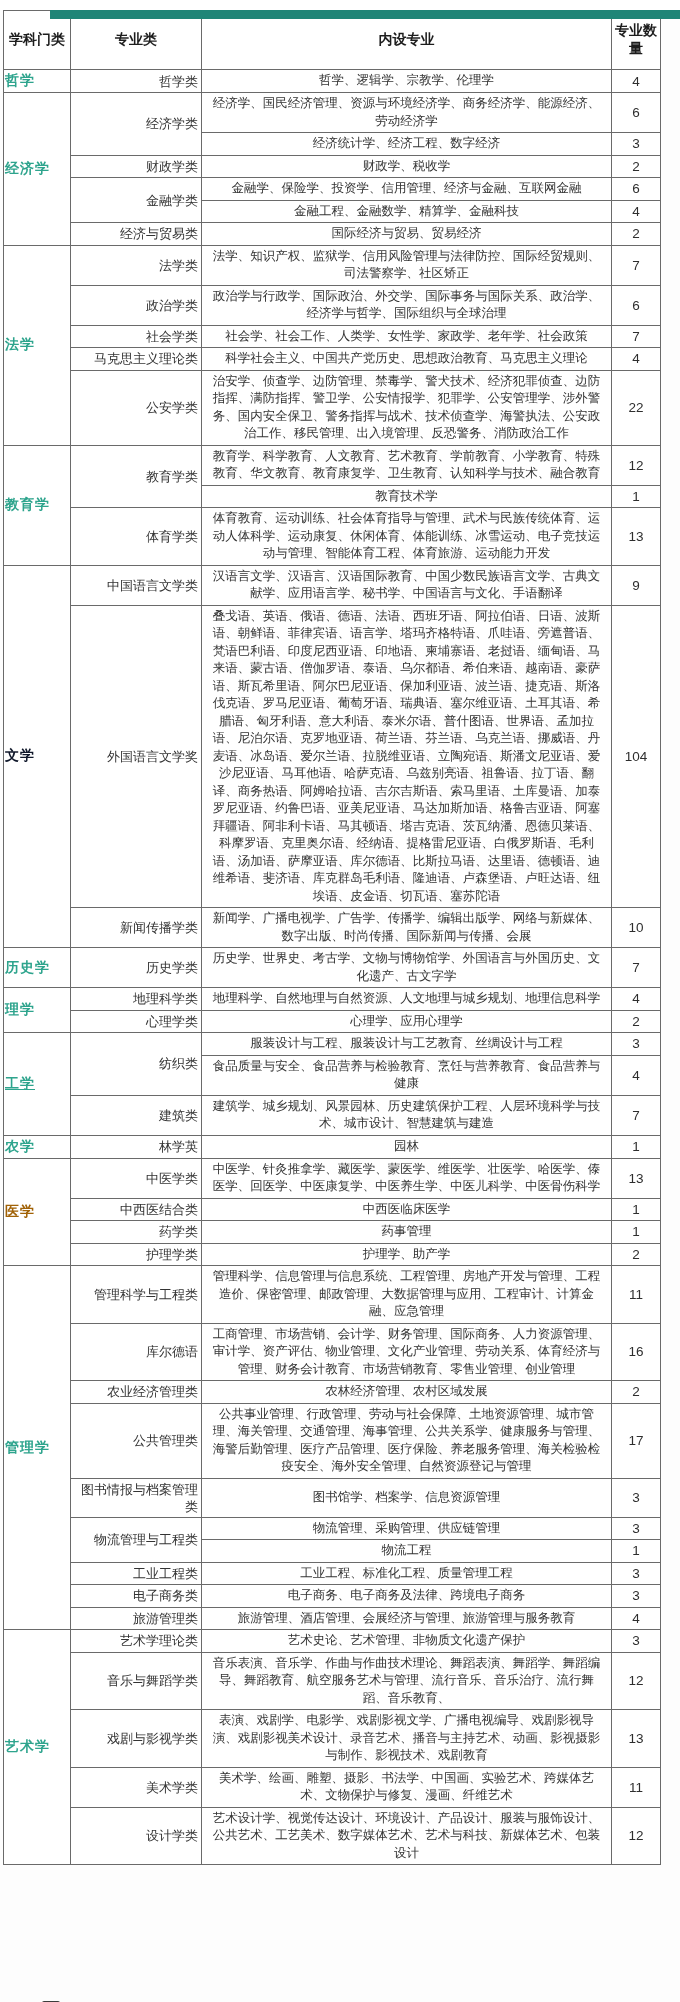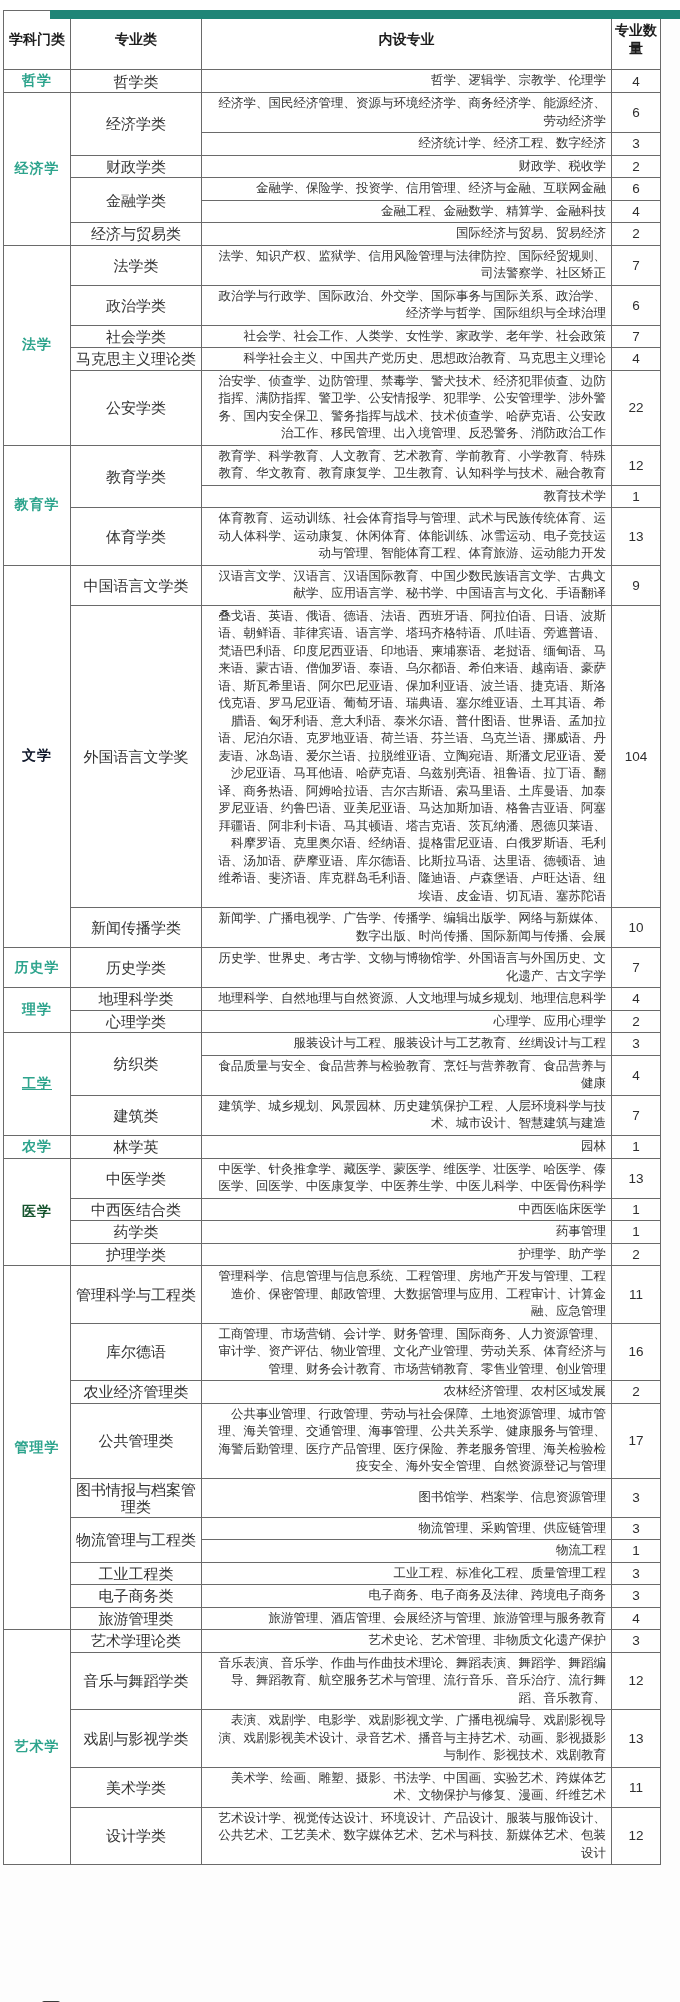--- a/index.html
+++ b/index.html
@@ -3,23 +3,23 @@
 <meta charset="utf-8">
 <style>
   html,body{margin:0;padding:0;background:#ffffff;}
   .page{position:relative;width:680px;min-height:2002px;background:#fdfdfd;
         font-family:"Liberation Sans","DejaVu Sans",sans-serif;}
   .top-bar{position:absolute;top:0;left:50px;right:0;height:9px;background:#1f8577;}
   table.majors{border-collapse:collapse;width:658px;margin:10px 3px 0 3px;table-layout:fixed;}
   table.majors th,table.majors td{border:1px solid #6a6a6a;vertical-align:middle;}
   thead th{font-size:14px;font-weight:bold;color:#1d1d1d;padding:11px 2px;text-align:center;background:#fff;}
   th.c1{width:62px;} th.c2{width:126px;font-family:Liberation Mono, monospace;} th.c4{width:44px;margin-top:8px;}
-  td.disc{color:#2ea48d;font-weight:bold;font-size:14px;text-align:center;padding:2px 1px;background:#fff;letter-spacing:1px;}
-  td.grp{font-size:15px;color:#333;text-align:center;padding:2px 3px;line-height:17px;background:#fff;}
-  td.majors{font-size:12.5px;color:#333;text-align:right;line-height:17.5px;padding:2px 5px;background:#fff;}
+  td.disc{color:#2ea48d;font-weight:bold;font-size:14px;padding:2px 1px;background:#fff;letter-spacing:1px;}
+  td.grp{font-size:13px;color:#333;text-align:right;padding:2px 3px;line-height:17px;background:#fff;}
+  td.majors{font-size:12.5px;color:#333;text-align:center;line-height:17.5px;padding:2px 5px;background:#fff;}
   td.count{font-size:13.5px;color:#2e2e2e;text-align:center;padding:1px 2px;background:#fff;}
   .edge-mark{position:absolute;left:42px;bottom:0;width:18px;height:11px;background:#3c3c3c;border-radius:2px 2px 0 0;}
 </style>
 </head>
 <body>
 
 <div class="page">
   <div class="top-bar" style="background: rgb(31, 133, 119);"></div>
 
   <table class="majors">
@@ -83,21 +83,21 @@
           <td class="majors">社会学、社会工作、人类学、女性学、家政学、老年学、社会政策</td>
           <td class="count">7</td>
         </tr>
         <tr>
           <td class="grp">马克思主义理论类</td>
           <td class="majors">科学社会主义、中国共产党历史、思想政治教育、马克思主义理论</td>
           <td class="count">4</td>
         </tr>
         <tr>
           <td class="grp">公安学类</td>
-          <td class="majors">治安学、侦查学、边防管理、禁毒学、警犬技术、经济犯罪侦查、边防指挥、满防指挥、警卫学、公安情报学、犯罪学、公安管理学、涉外警务、国内安全保卫、警务指挥与战术、技术侦查学、哈萨克语、公安政治工作、移民管理、出入境管理、反恐警务、消防政治工作</td>
+          <td class="majors">治安学、侦查学、边防管理、禁毒学、警犬技术、经济犯罪侦查、边防指挥、满防指挥、警卫学、公安情报学、犯罪学、公安管理学、涉外警务、国内安全保卫、警务指挥与战术、技术侦查学、海警执法、公安政治工作、移民管理、出入境管理、反恐警务、消防政治工作</td>
           <td class="count">22</td>
         </tr>
         <tr>
           <td class="disc" rowspan="3" style="color: rgb(46, 164, 141);">教育学</td>
           <td class="grp" rowspan="2">教育学类</td>
           <td class="majors">教育学、科学教育、人文教育、艺术教育、学前教育、小学教育、特殊教育、华文教育、教育康复学、卫生教育、认知科学与技术、融合教育</td>
           <td class="count">12</td>
         </tr>
         <tr>
           <td class="majors">教育技术学</td>
@@ -156,21 +156,21 @@
           <td class="majors">建筑学、城乡规划、风景园林、历史建筑保护工程、人层环境科学与技术、城市设计、智慧建筑与建造</td>
           <td class="count">7</td>
         </tr>
         <tr>
           <td class="disc" style="color: rgb(46, 164, 141);">农学</td>
           <td class="grp">林学英</td>
           <td class="majors">园林</td>
           <td class="count">1</td>
         </tr>
         <tr>
-          <td class="disc" rowspan="4" style="color: #14532d;">医学</td>
+          <td class="disc" rowspan="4" style="color: #a16207;">医学</td>
           <td class="grp">中医学类</td>
           <td class="majors">中医学、针灸推拿学、藏医学、蒙医学、维医学、壮医学、哈医学、傣医学、回医学、中医康复学、中医养生学、中医儿科学、中医骨伤科学</td>
           <td class="count">13</td>
         </tr>
         <tr>
           <td class="grp">中西医结合类</td>
           <td class="majors">中西医临床医学</td>
           <td class="count">1</td>
         </tr>
         <tr>

